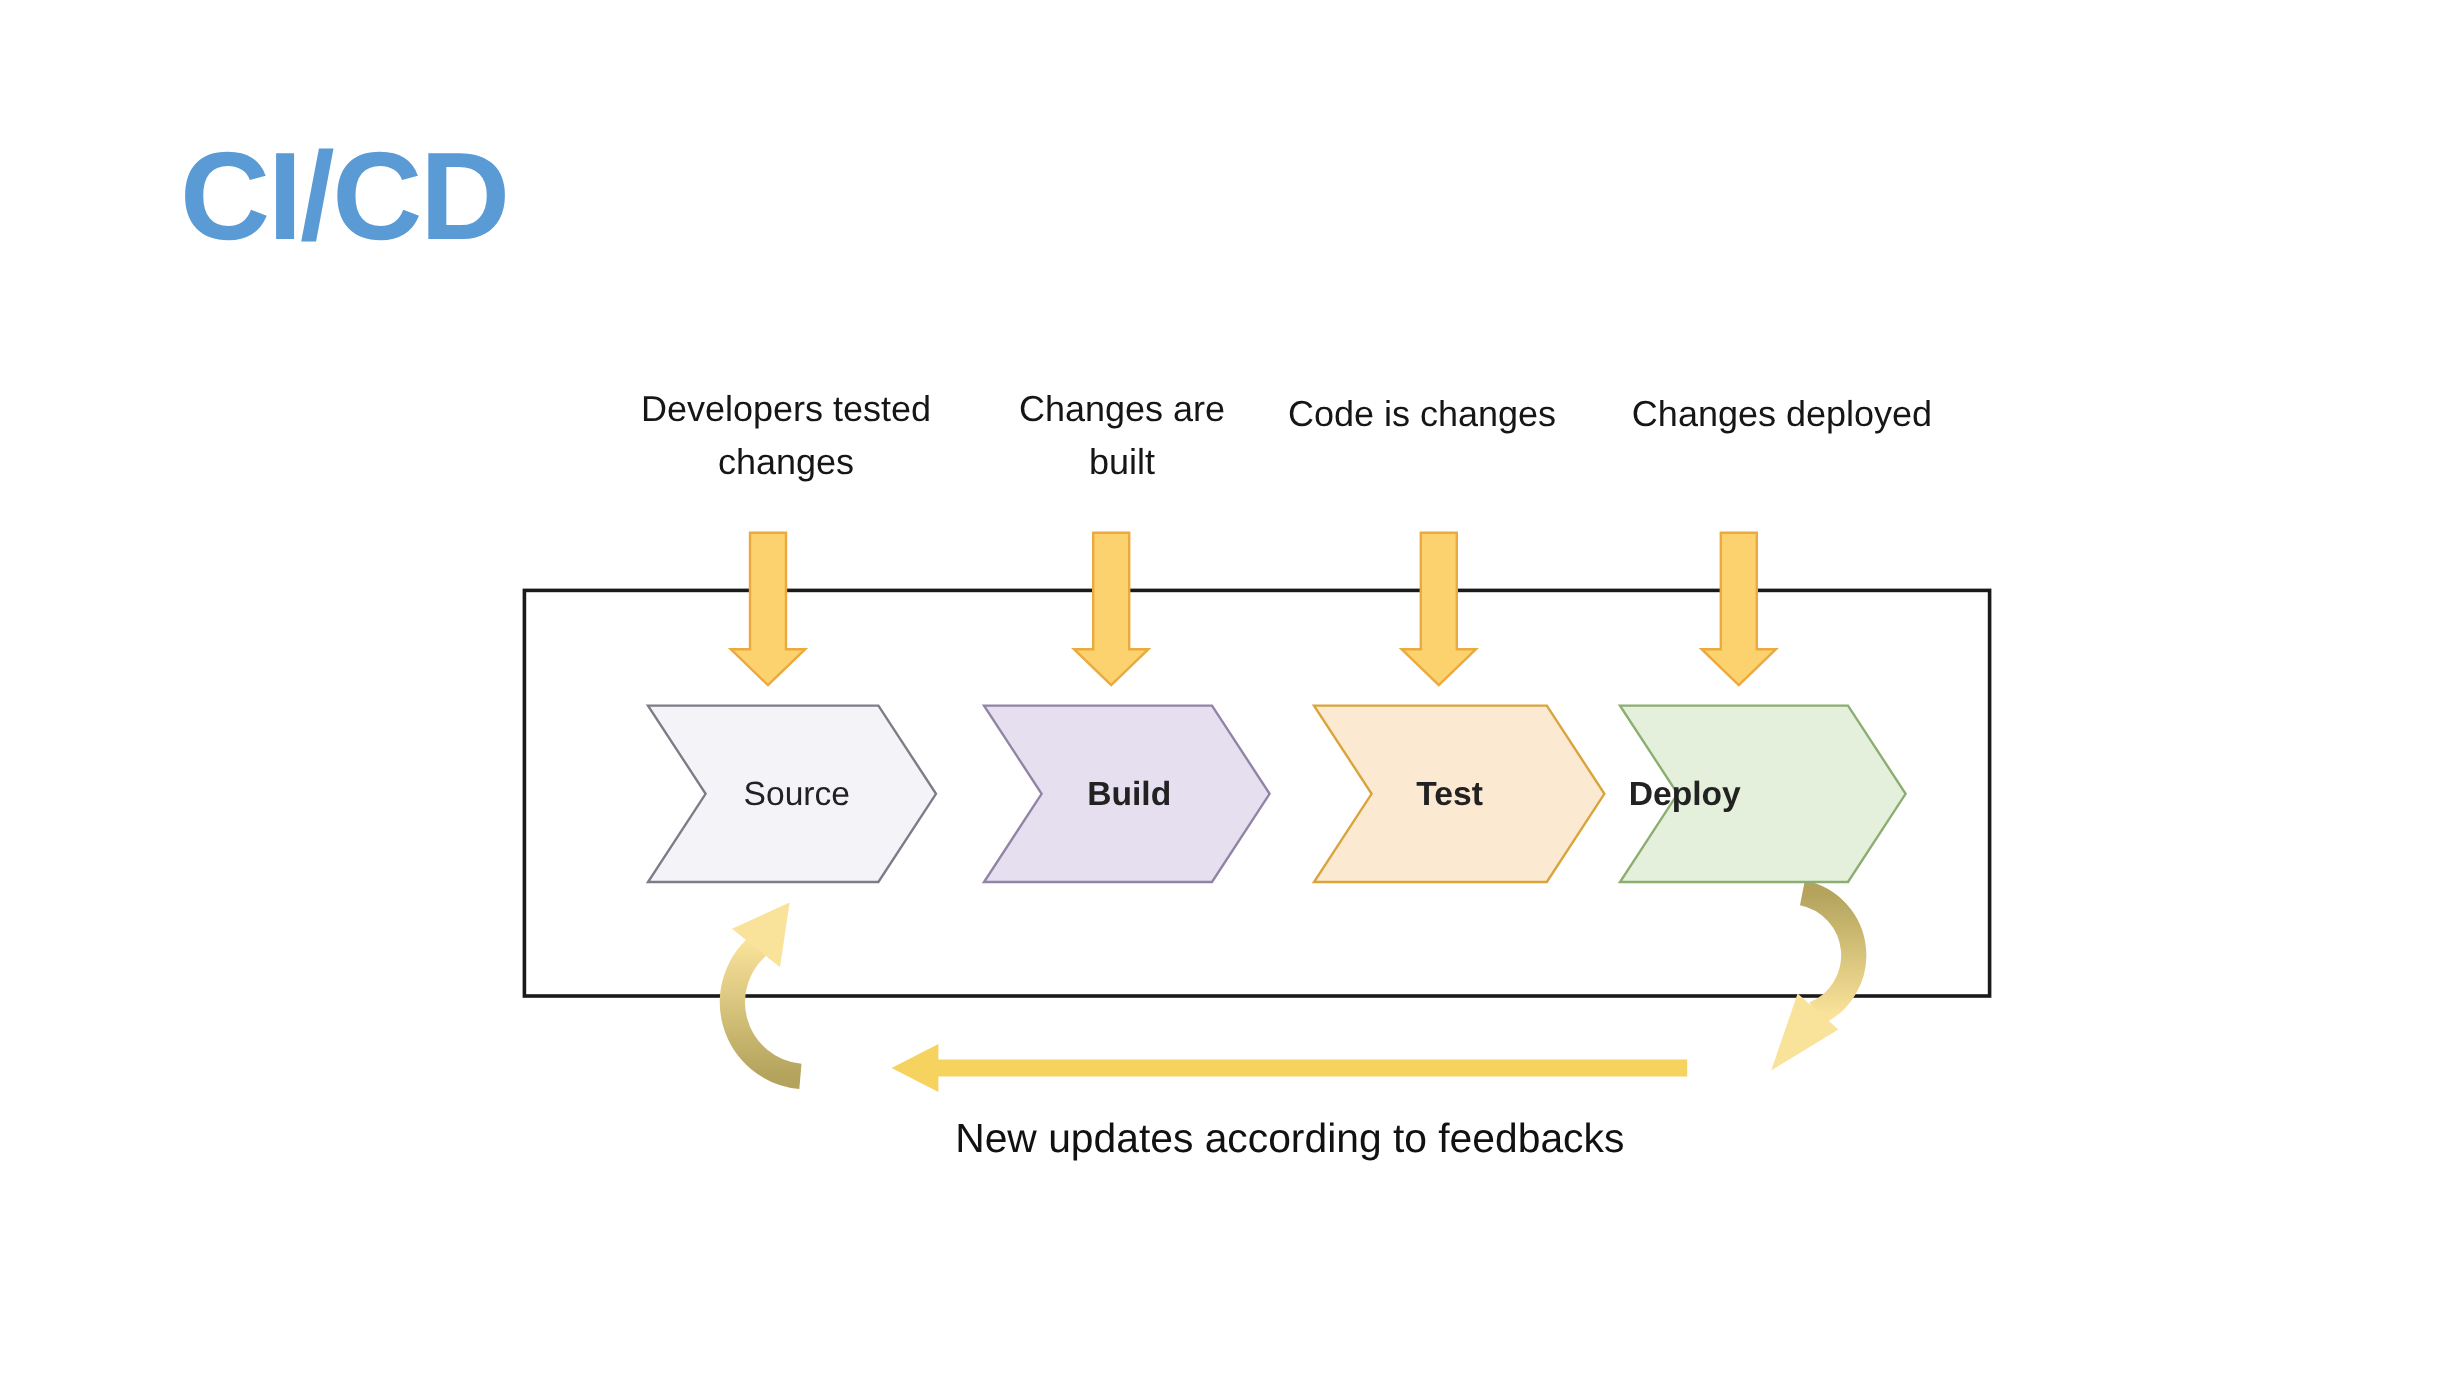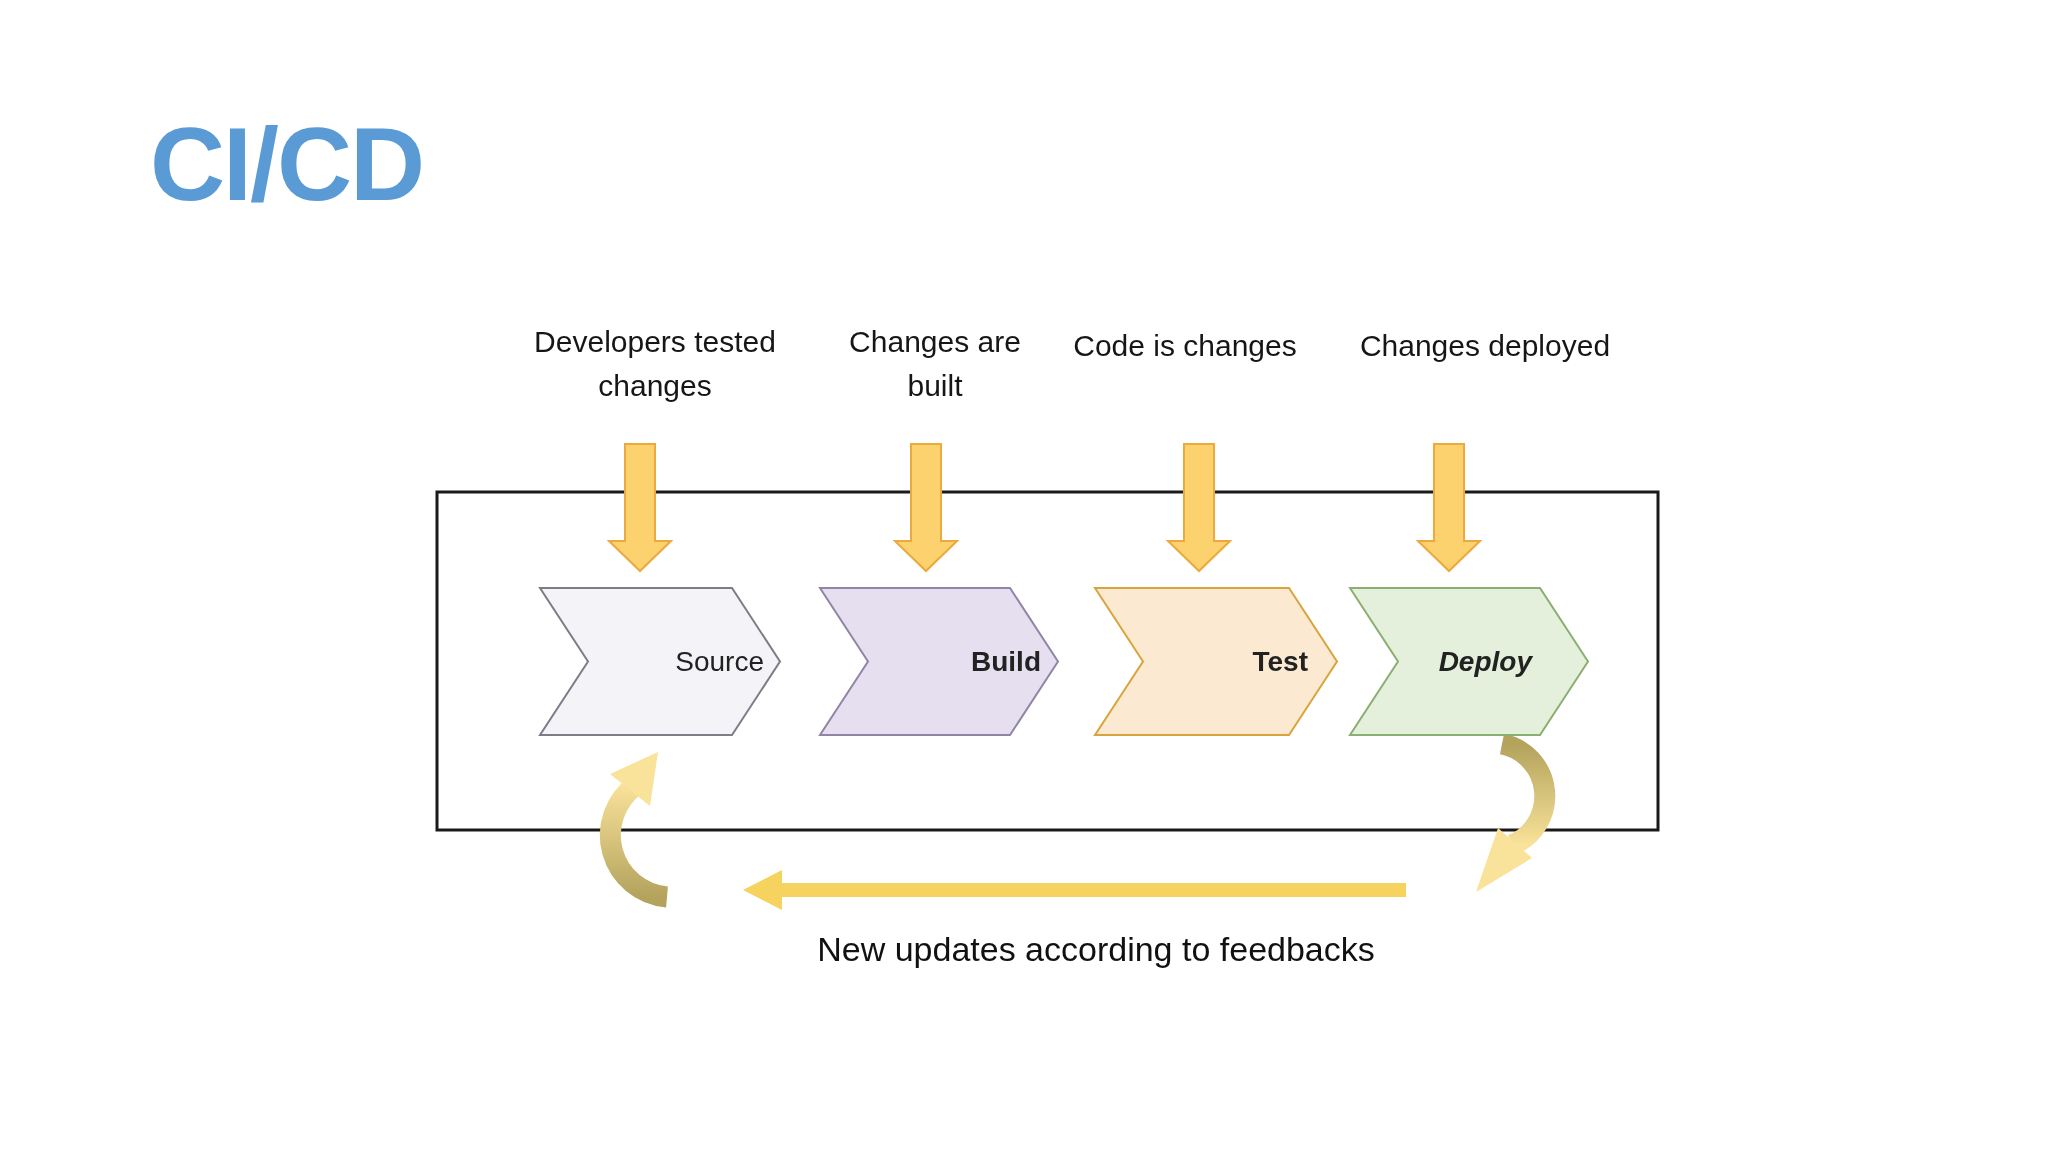--- a/index.html
+++ b/index.html
@@ -29,33 +29,32 @@
     color:#161616;
   }
   .caption-0{left:530px;top:320px;width:250px;}
   .caption-1{left:835px;top:320px;width:200px;}
   .caption-2{left:1055px;top:324px;width:260px;}
   .caption-3{left:1335px;top:324px;width:300px;text-align:center;}
   .stage-label{
     position:absolute;
     top:646px;
     width:200px;
-    text-align:right;
+    text-align:center;
     font-size:28px;
     color:#222222;
   }
   .stage-label-0{left:564px;}
   .stage-label-1{left:841px;font-weight:bold;}
   .stage-label-2{left:1108px;font-weight:bold;}
-  .stage-label-3{left:1332px;font-weight:bold;font-style:italic;}
+  .stage-label-3{left:1304px;font-weight:bold;}
   .feedback-label{
     position:absolute;
     left:796px;top:930px;
     width:600px;
-    text-align:center;
     font-size:34px;
     color:#111111;
   }
 </style>
 </head>
 <body>
 
 <div class="slide">
 
   <h1 class="title">CI/CD</h1>

